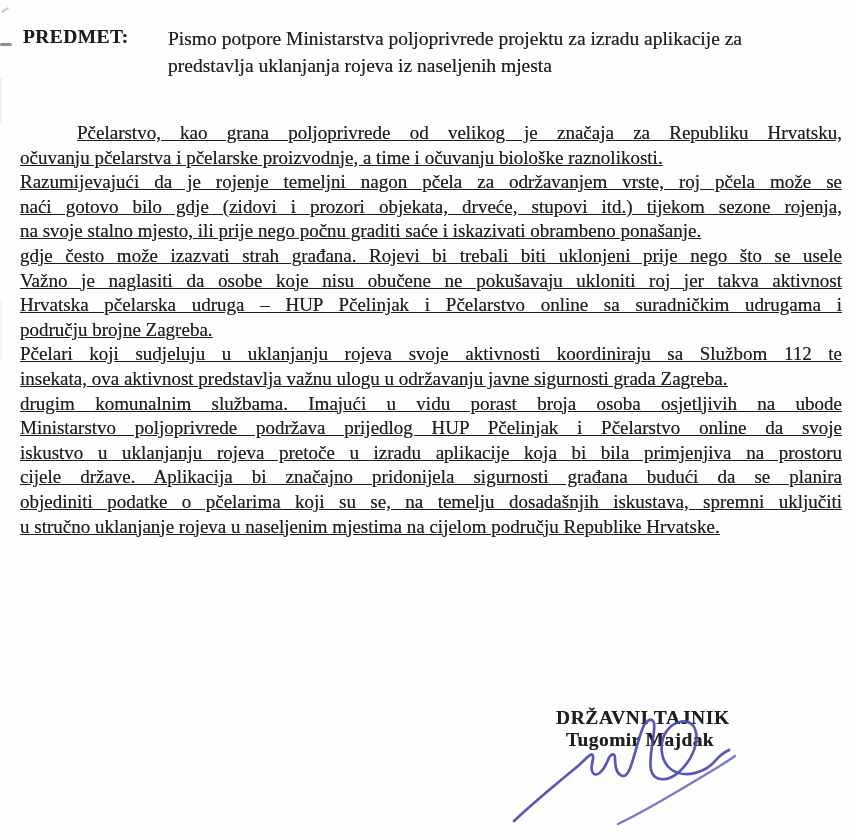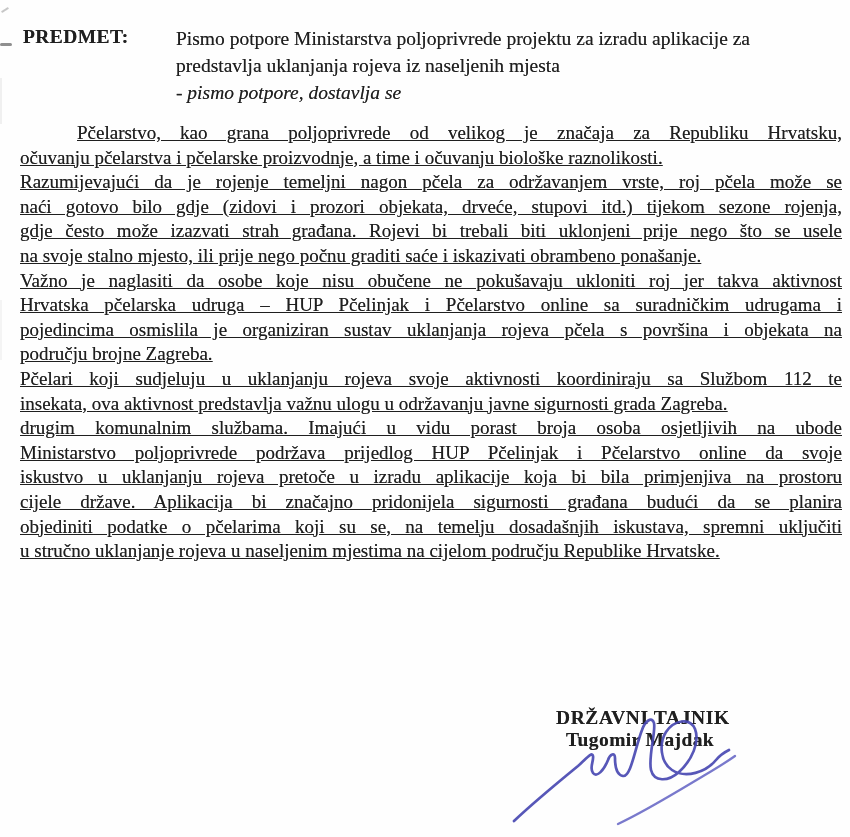--- a/index.html
+++ b/index.html
@@ -18,21 +18,21 @@
   .corner-mark{position:absolute;left:1px;top:9px;width:8px;height:2px;background:rgba(110,110,110,0.38);transform:rotate(-32deg);filter:blur(0.4px);}
   .edge-smudge{position:absolute;left:0;top:78px;width:2px;height:46px;background:rgba(120,120,120,0.10);}
   .edge-smudge2{position:absolute;left:0;top:300px;width:2px;height:60px;background:rgba(120,120,120,0.07);}
 
   
   .subject-label{
     position:absolute;left:23px;top:26px;
     font-weight:bold;font-size:19.5px;letter-spacing:0.4px;
   }
   .subject-lines{
-    position:absolute;left:176px;top:26px;width:675px;
+    position:absolute;left:168px;top:26px;width:675px;
     font-size:19.5px;line-height:26.8px;
   }
   .subject-note{font-style:italic;}
 
   
   .body-text{
     position:absolute;left:20px;top:121px;width:822px;
     font-size:19px;line-height:24.6px;text-decoration:underline;
   }
   .bl{min-height:24.6px;}
@@ -57,33 +57,31 @@
 
   <div class="corner-mark"></div>
   <div class="edge-dash"></div>
   <div class="edge-smudge"></div>
   <div class="edge-smudge2"></div>
 
   <div class="subject-label">PREDMET:</div>
   <div class="subject-lines">
     <div>Pismo potpore Ministarstva poljoprivrede projektu za izradu aplikacije za</div>
     <div>predstavlja uklanjanja rojeva iz naseljenih mjesta</div>
-    <div class="subject-note">- pismo potpore, dostavlja se</div>
   </div>
 
   <div class="body-text">
     <div class="bl j indent">Pčelarstvo, kao grana poljoprivrede od velikog je značaja za Republiku Hrvatsku,</div>
     <div class="bl">očuvanju pčelarstva i pčelarske proizvodnje, a time i očuvanju biološke raznolikosti.</div>
     <div class="bl j">Razumijevajući da je rojenje temeljni nagon pčela za održavanjem vrste, roj pčela može se</div>
     <div class="bl j">naći gotovo bilo gdje (zidovi i prozori objekata, drveće, stupovi itd.) tijekom sezone rojenja,</div>
+    <div class="bl">na svoje stalno mjesto, ili prije nego počnu graditi saće i iskazivati obrambeno ponašanje.</div>
     <div class="bl j">gdje često može izazvati strah građana. Rojevi bi trebali biti uklonjeni prije nego što se usele</div>
-    <div class="bl">na svoje stalno mjesto, ili prije nego počnu graditi saće i iskazivati obrambeno ponašanje.</div>
     <div class="bl j">Važno je naglasiti da osobe koje nisu obučene ne pokušavaju ukloniti roj jer takva aktivnost</div>
     <div class="bl j">Hrvatska pčelarska udruga – HUP Pčelinjak i Pčelarstvo online sa suradničkim udrugama i</div>
-    <div class="bl j">pojedincima osmislila je organiziran sustav uklanjanja rojeva pčela s površina i objekata na</div>
     <div class="bl">području brojne Zagreba.</div>
     <div class="bl j">Pčelari koji sudjeluju u uklanjanju rojeva svoje aktivnosti koordiniraju sa Službom 112 te</div>
     <div class="bl">insekata, ova aktivnost predstavlja važnu ulogu u održavanju javne sigurnosti grada Zagreba.</div>
     <div class="bl j">drugim komunalnim službama. Imajući u vidu porast broja osoba osjetljivih na ubode</div>
     <div class="bl j">Ministarstvo poljoprivrede podržava prijedlog HUP Pčelinjak i Pčelarstvo online da svoje</div>
     <div class="bl j">iskustvo u uklanjanju rojeva pretoče u izradu aplikacije koja bi bila primjenjiva na prostoru</div>
     <div class="bl j">cijele države. Aplikacija bi značajno pridonijela sigurnosti građana budući da se planira</div>
     <div class="bl j">objediniti podatke o pčelarima koji su se, na temelju dosadašnjih iskustava, spremni uključiti</div>
     <div class="bl">u stručno uklanjanje rojeva u naseljenim mjestima na cijelom području Republike Hrvatske.</div>
   </div>

